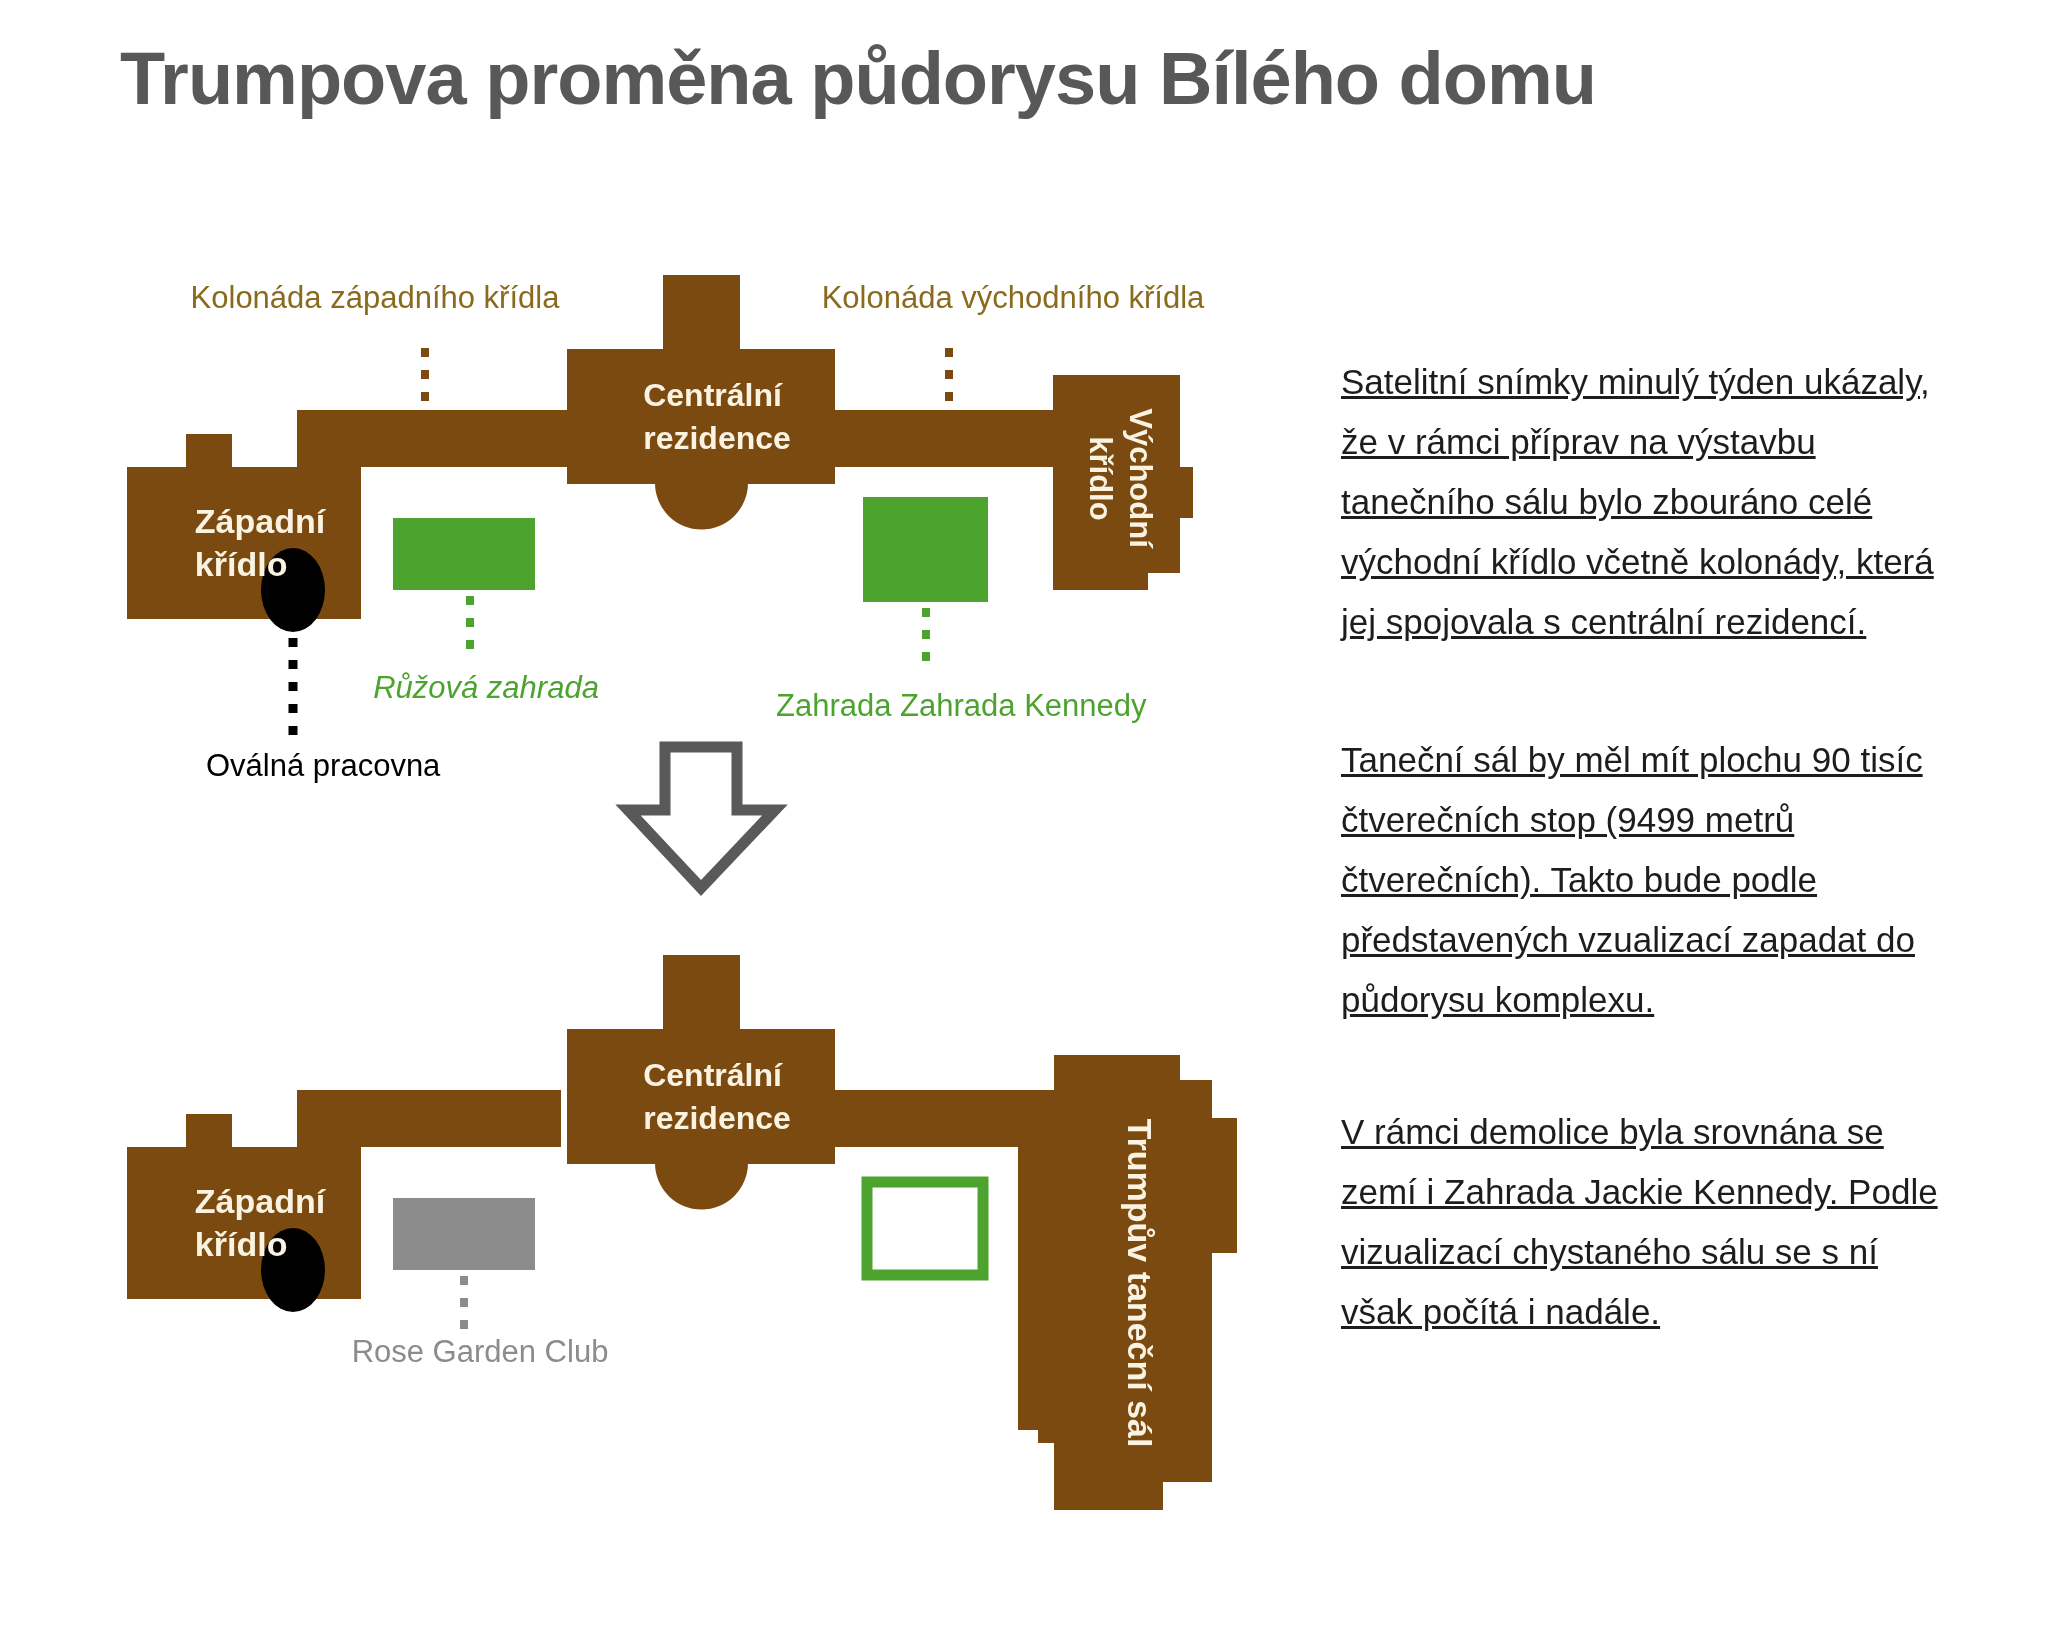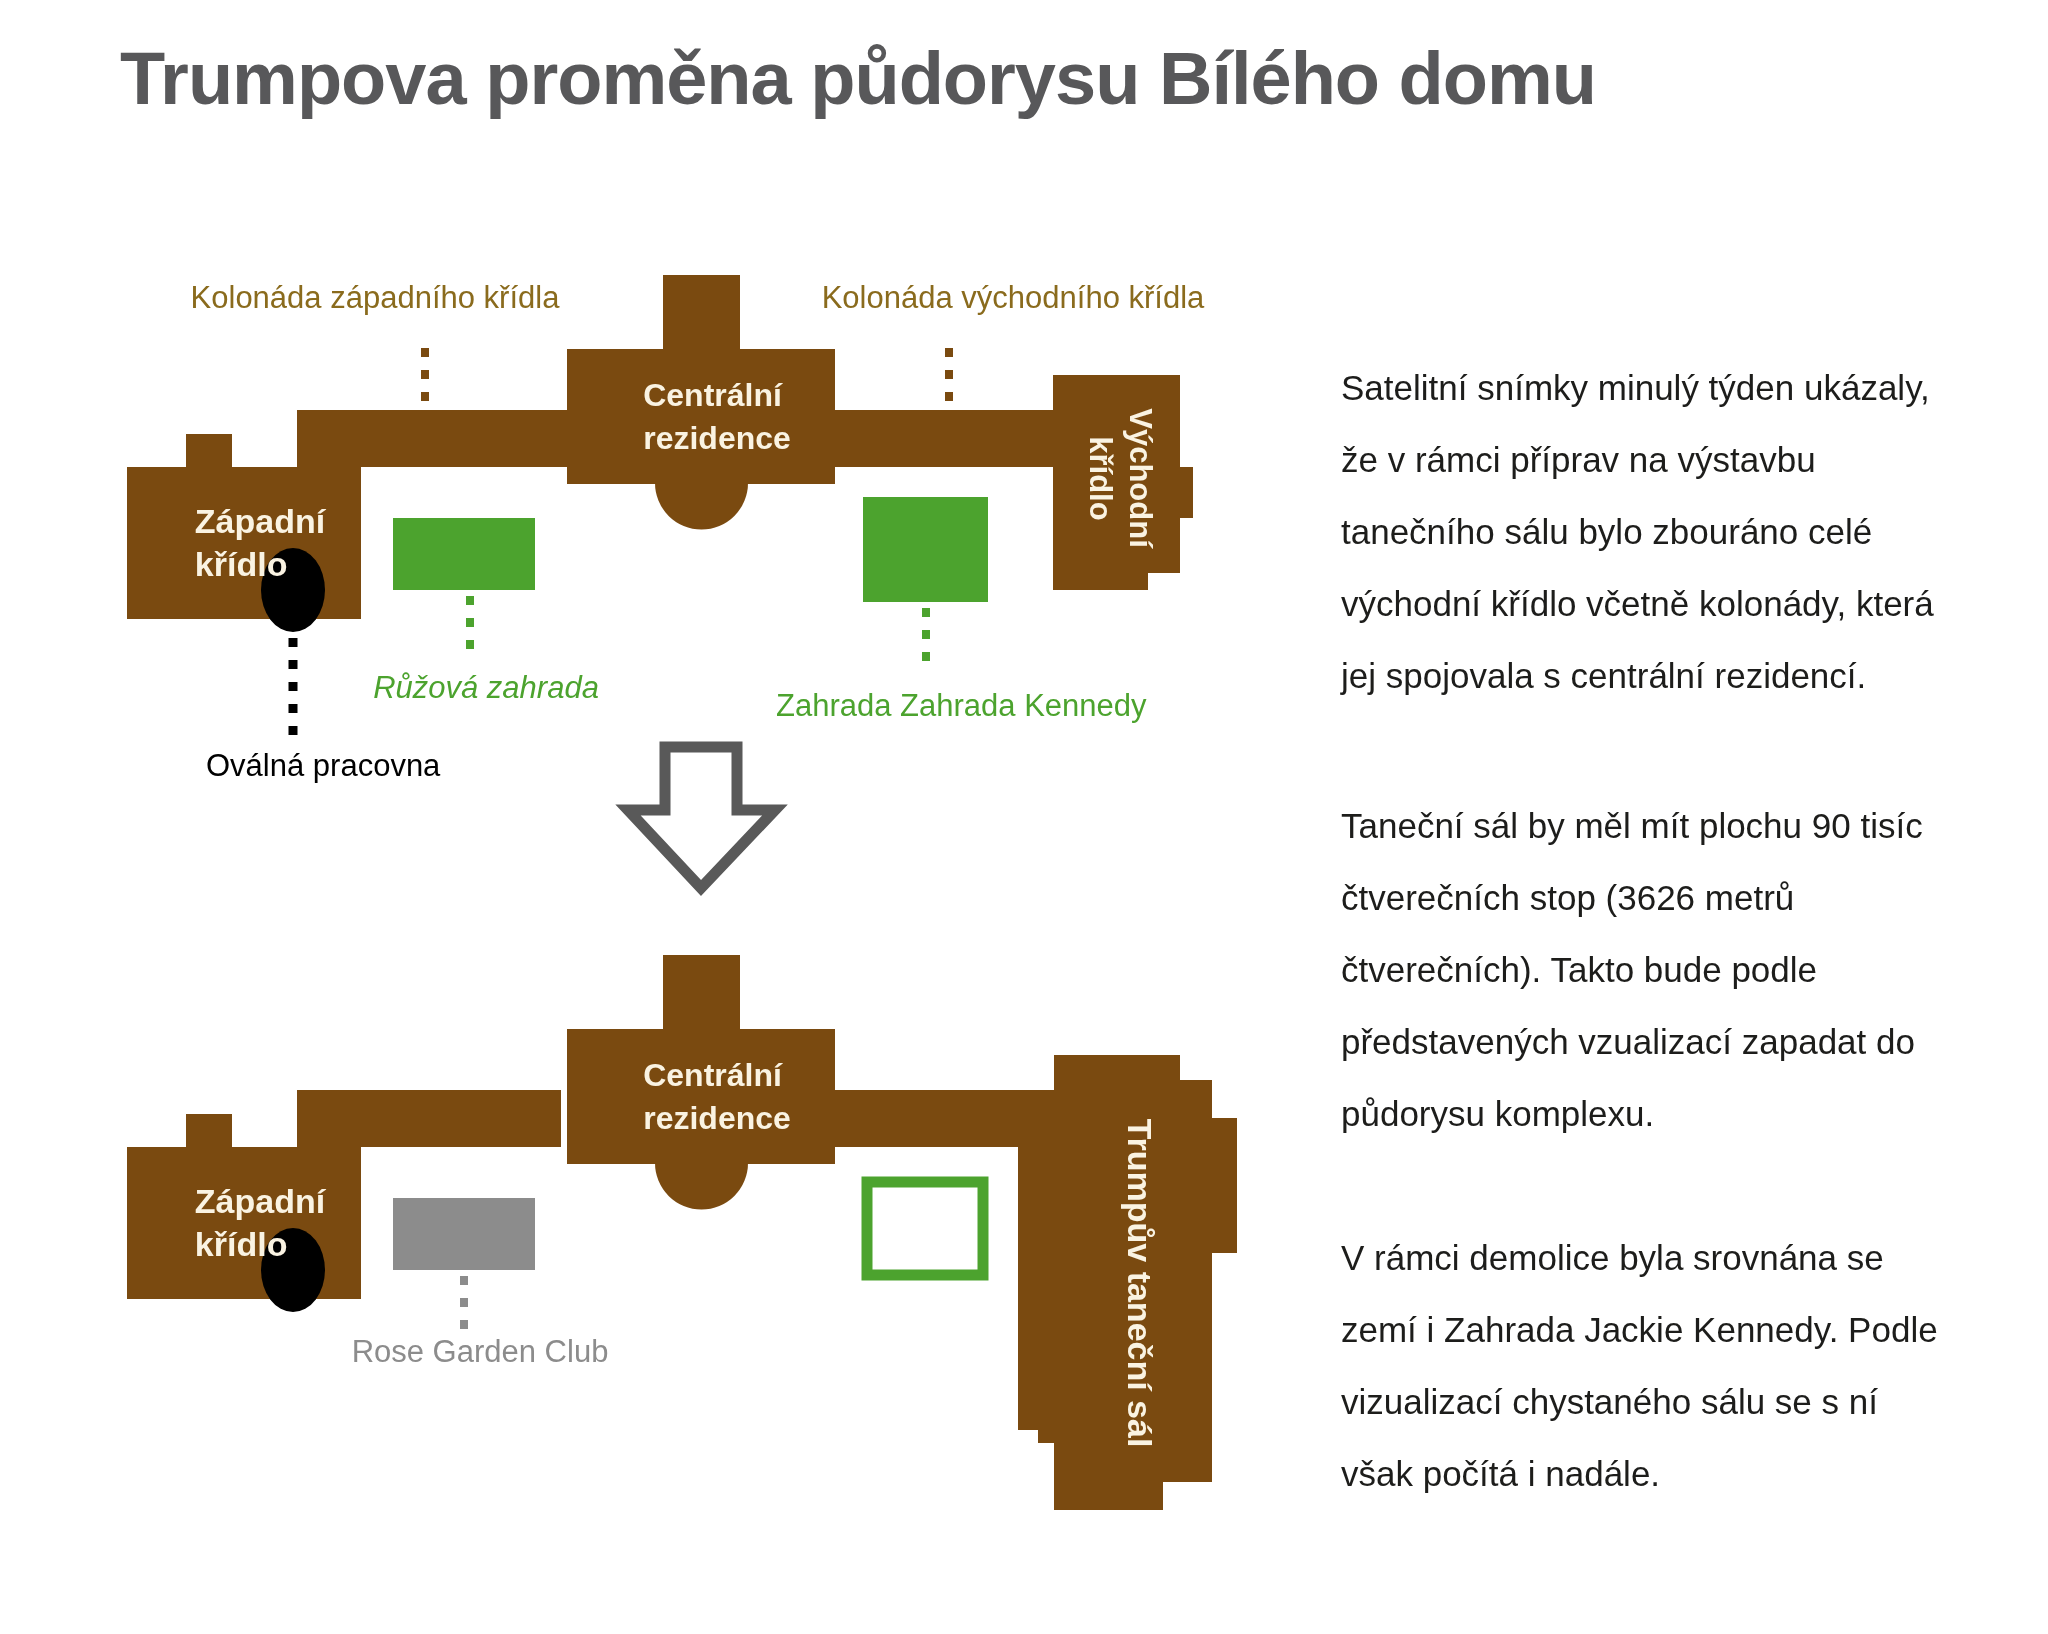--- a/index.html
+++ b/index.html
@@ -42,21 +42,21 @@
     writing-mode:vertical-rl;text-orientation:mixed;
     transform:translate(-50%,-50%);
     color:var(--building-text-cream);font-weight:bold;text-align:center;
     white-space:pre-line;
   }
   .east-wing-label{font-size:31px;line-height:40px;}
   .ballroom-label{font-size:34px;}
 
   .article{
     left:1325px;top:352px;width:700px;
-    font-size:35px;line-height:72px;color:var(--body-text);
+    font-size:35px;line-height:60px;color:var(--body-text);text-decoration:underline;
   }
   .article p{margin:0;white-space:pre-line;}
   .article p:nth-child(1){margin-bottom:78px;}
   .article p:nth-child(2){margin-bottom:72px;}
   .article p:nth-child(3){margin-bottom:54px;}
 </style>
 </head>
 <body>
 
 <div class="abs page-title">Trumpova proměna půdorysu Bílého domu</div>
@@ -117,21 +117,21 @@
 <div class="abs gray-label" style="left:332px;top:1334px;width:264px;">Rose Garden Club</div>
 <div class="abs rotated-label ballroom-label" style="left:1123px;top:1283px;">Trumpův taneční sál</div>
 
 <div class="abs article">
   <p>Satelitní snímky minulý týden ukázaly,
 že v rámci příprav na výstavbu
 tanečního sálu bylo zbouráno celé
 východní křídlo včetně kolonády, která
 jej spojovala s centrální rezidencí.</p>
   <p>Taneční sál by měl mít plochu 90 tisíc
-čtverečních stop (3626 metrů
+čtverečních stop (9499 metrů
 čtverečních). Takto bude podle
 představených vzualizací zapadat do
 půdorysu komplexu.</p>
   <p>V rámci demolice byla srovnána se
 zemí i Zahrada Jackie Kennedy. Podle
 vizualizací chystaného sálu se s ní
 však počítá i nadále.</p>
 </div>
 
 </body></html>

